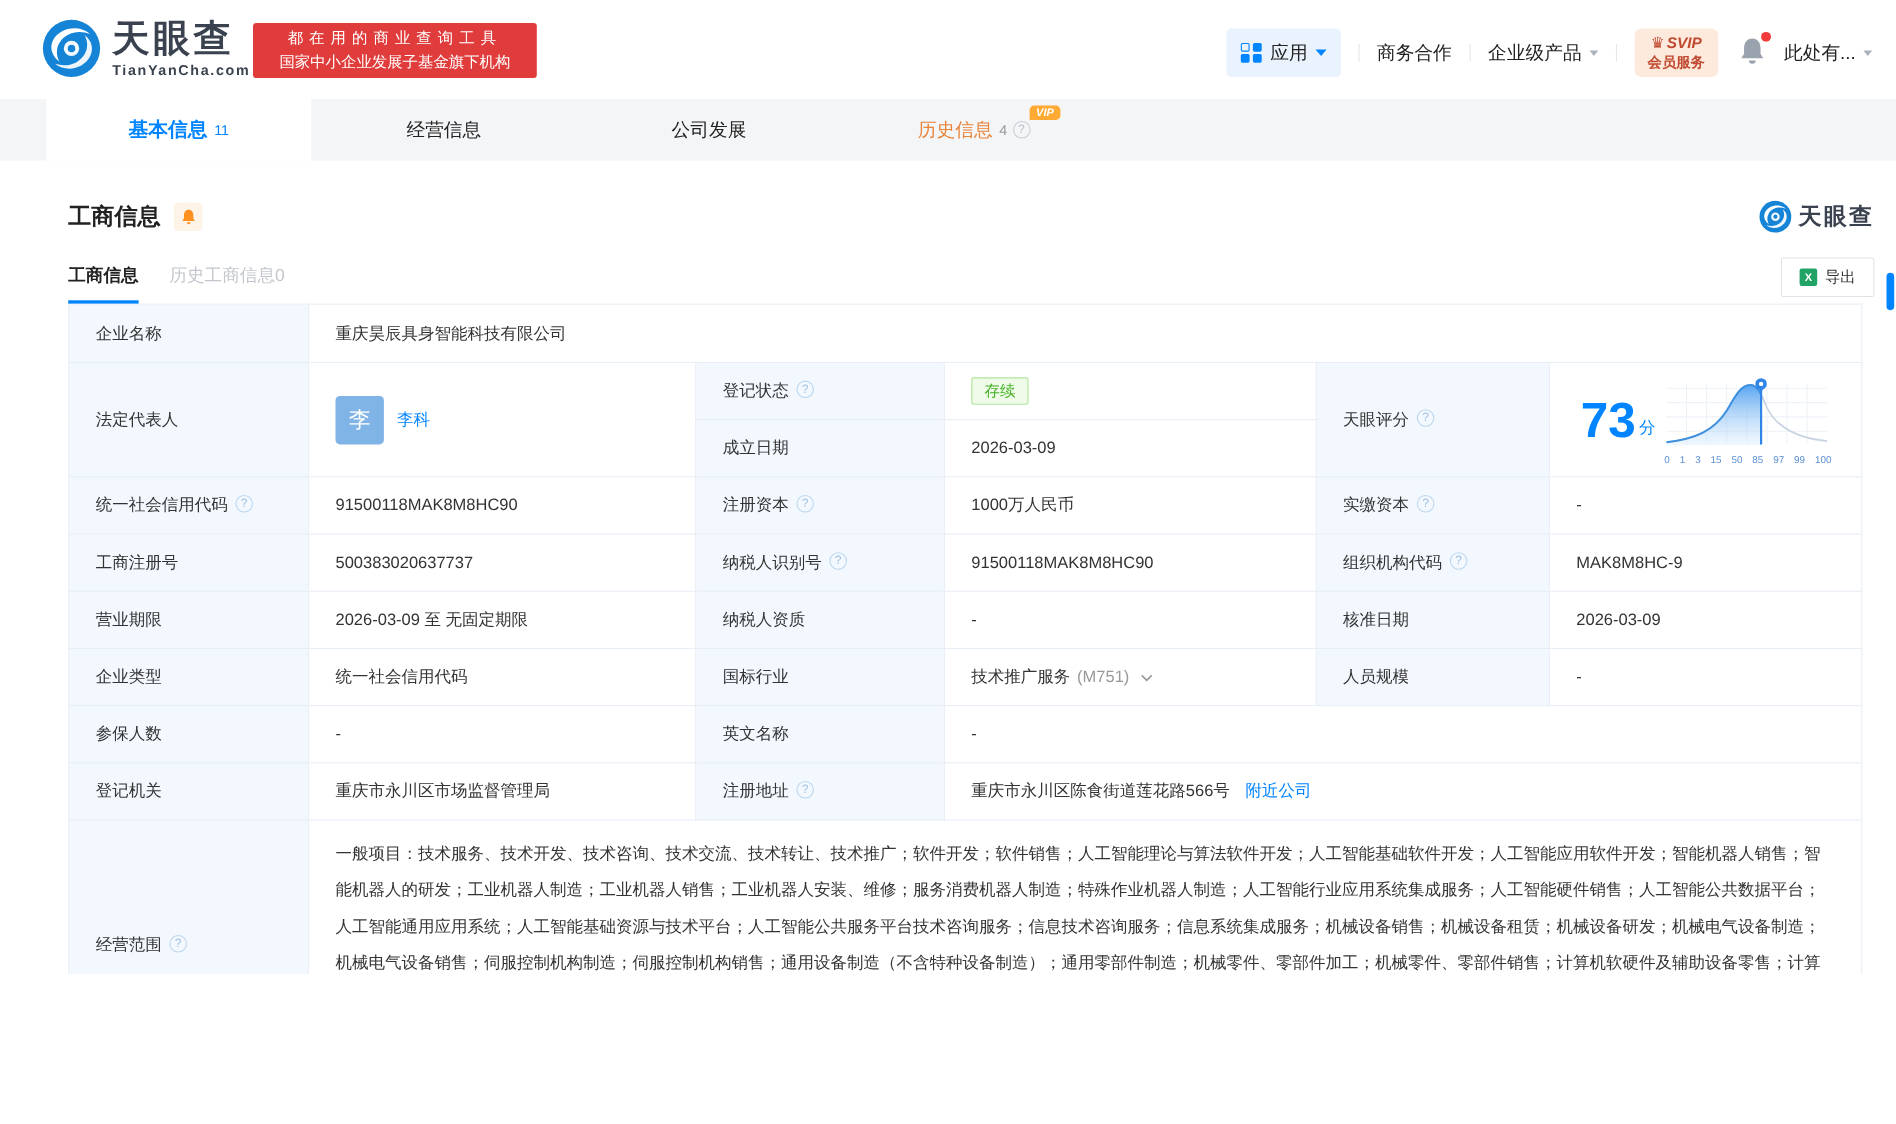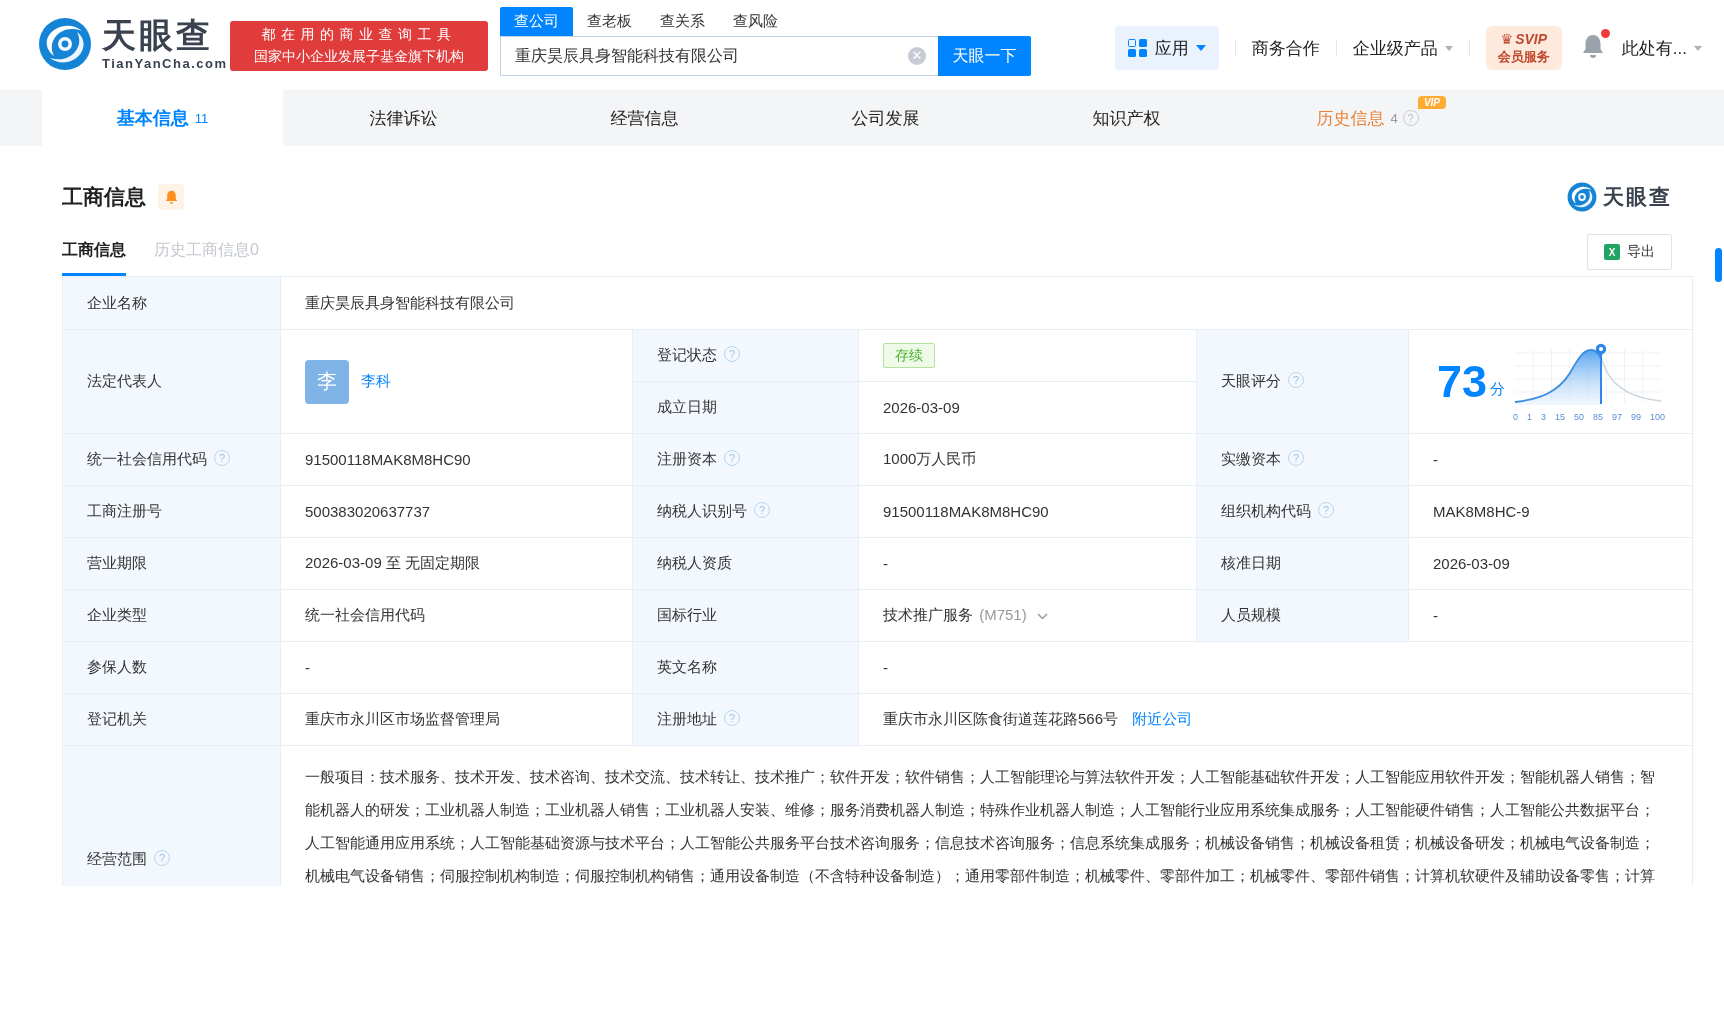--- a/index.html
+++ b/index.html
@@ -55,21 +55,21 @@
   .mtab .cnt{font-size:13px;margin-left:6px;font-weight:400}
   .mtab.active .cnt{color:#0084ff}
   .mtab.vip-tab{color:#e8833a}
   .mtab.vip-tab .cnt{color:#999}
   .q-ic{display:inline-flex;width:16px;height:16px;border:1px solid #c9cdd4;border-radius:50%;color:#b9bec7;
         font-size:11px;align-items:center;justify-content:center;margin-left:5px;cursor:pointer;flex:none}
   .vip-tag{position:absolute;top:6px;right:42px;background:#ffaa33;color:#fff;font-size:10px;font-weight:700;
         font-style:italic;padding:1px 6px;border-radius:4px 4px 4px 0}
 
   
-  .content{padding:0 52px 0 62px}
+  .content{padding:0 20px 0 62px}
   .section-head{display:flex;align-items:center;justify-content:space-between;margin-top:36px}
   .sec-title-wrap{display:flex;align-items:center}
   .sec-title{font-size:21px;font-weight:700;color:#222}
   .monitor-bell{width:26px;height:26px;background:#fdf3e7;border-radius:4px;margin-left:12px;display:flex;
         align-items:center;justify-content:center;cursor:pointer}
   .watermark{display:flex;align-items:center}
   .wm-text{font-size:21px;font-weight:700;color:#39424e;letter-spacing:2px;margin-left:6px}
   .subtab-row{display:flex;align-items:flex-end;justify-content:space-between;margin-top:22px}
   .subtabs{display:flex}
   .subtab{font-size:16px;cursor:pointer;margin-right:28px;padding-bottom:12px}
@@ -124,35 +124,20 @@
         <div class="logo-cn">天眼查</div>
         <div class="logo-en">TianYanCha.com</div>
       </div>
     </div>
 
     <div class="slogan">
       <div class="slogan-l1">都在用的商业查询工具</div>
       <div class="slogan-l2">国家中小企业发展子基金旗下机构</div>
     </div>
 
-    <div class="search">
-      <div class="search-tabs">
-        <div class="search-tab active">查公司</div>
-        <div class="search-tab">查老板</div>
-        <div class="search-tab">查关系</div>
-        <div class="search-tab">查风险</div>
-      </div>
-      <div class="search-row">
-        <div class="search-input-wrap">
-          <input class="search-input" type="text" value="重庆昊辰具身智能科技有限公司" style="">
-          <span class="clear-btn">✕</span>
-        </div>
-        <button class="search-btn">天眼一下</button>
-      </div>
-    </div>
 
     <div class="topnav">
       <div class="apps-btn">
         <span class="grid-ic">
             <i class="o"></i>
             <i></i>
             <i></i>
             <i></i>
           </span>
         <span class="lbl">应用</span>
@@ -183,30 +168,24 @@
       </div>
     </div>
   </header>
 
   <nav class="main-tabs">
     <div class="mtab active">
       <span>基本信息</span>
       <span class="cnt">11</span>
     </div>
     <div class="mtab">
-      <span>法律诉讼</span>
-    </div>
-    <div class="mtab">
       <span>经营信息</span>
     </div>
     <div class="mtab">
       <span>公司发展</span>
-    </div>
-    <div class="mtab">
-      <span>知识产权</span>
     </div>
     <div class="mtab vip-tab">
       <span>历史信息</span>
       <span class="cnt">4</span>
       <span class="q-ic">?</span>
       <span class="vip-tag">VIP</span>
     </div>
   </nav>
 
   <main class="content">

